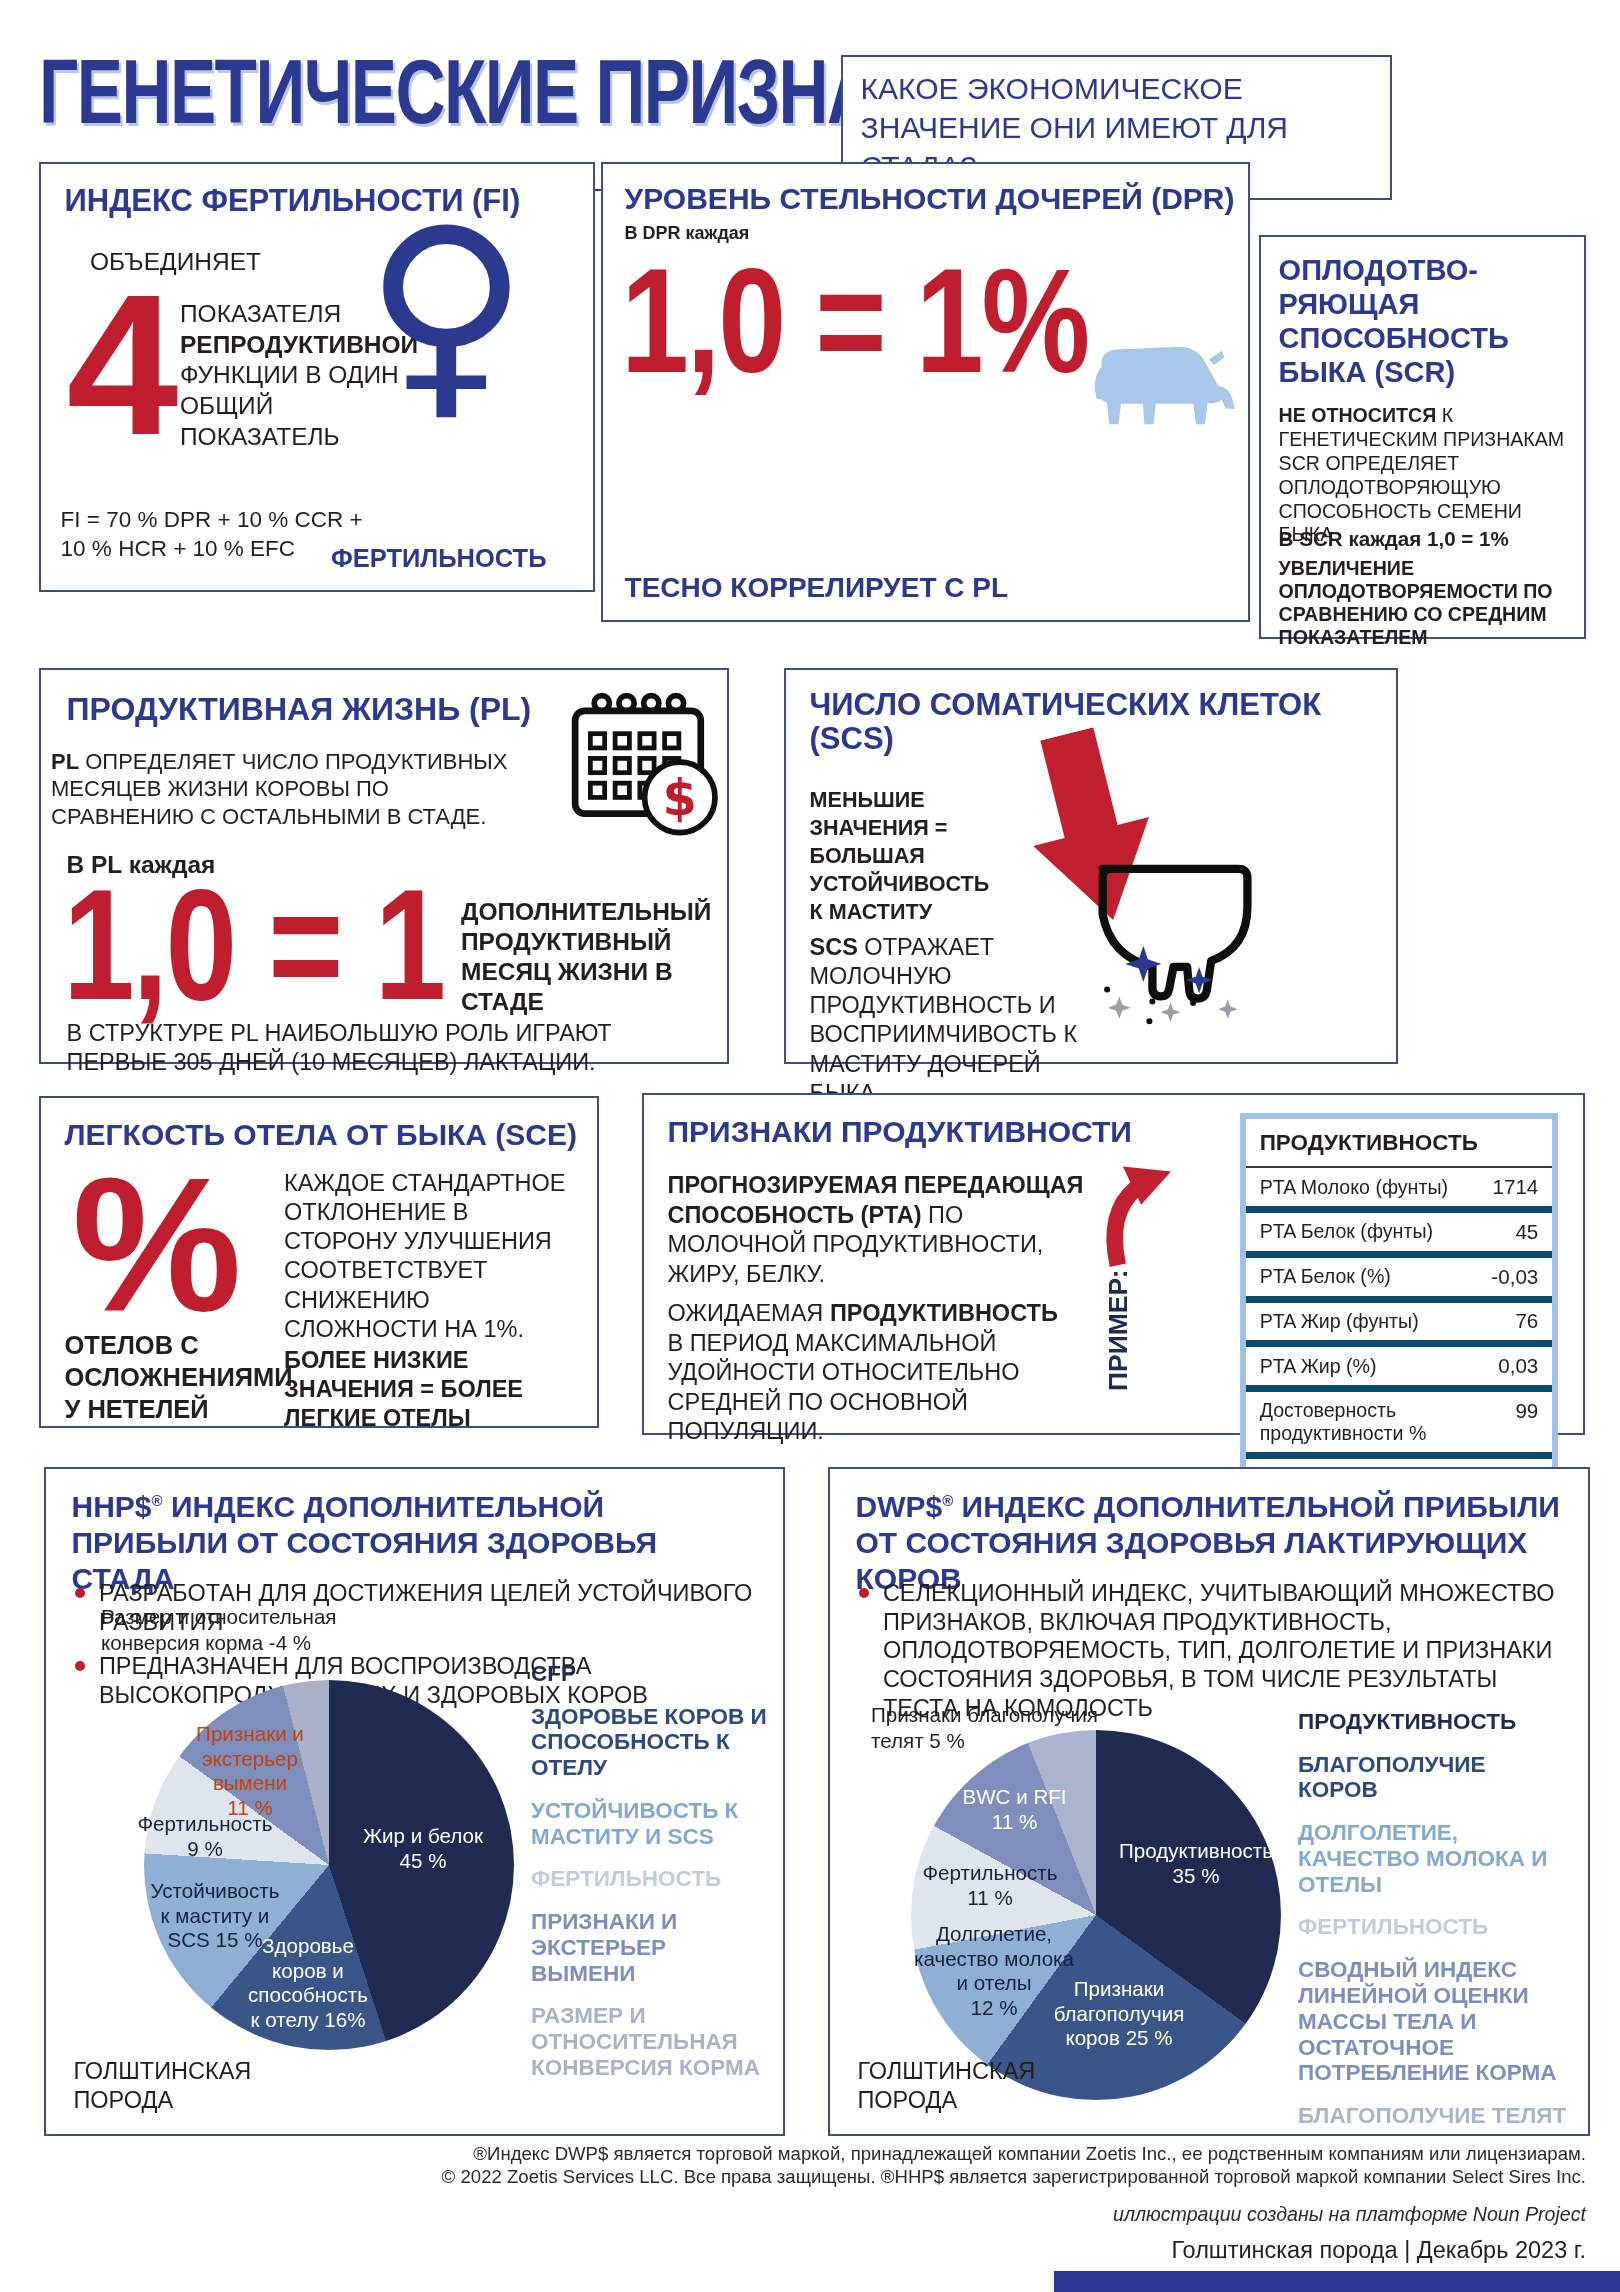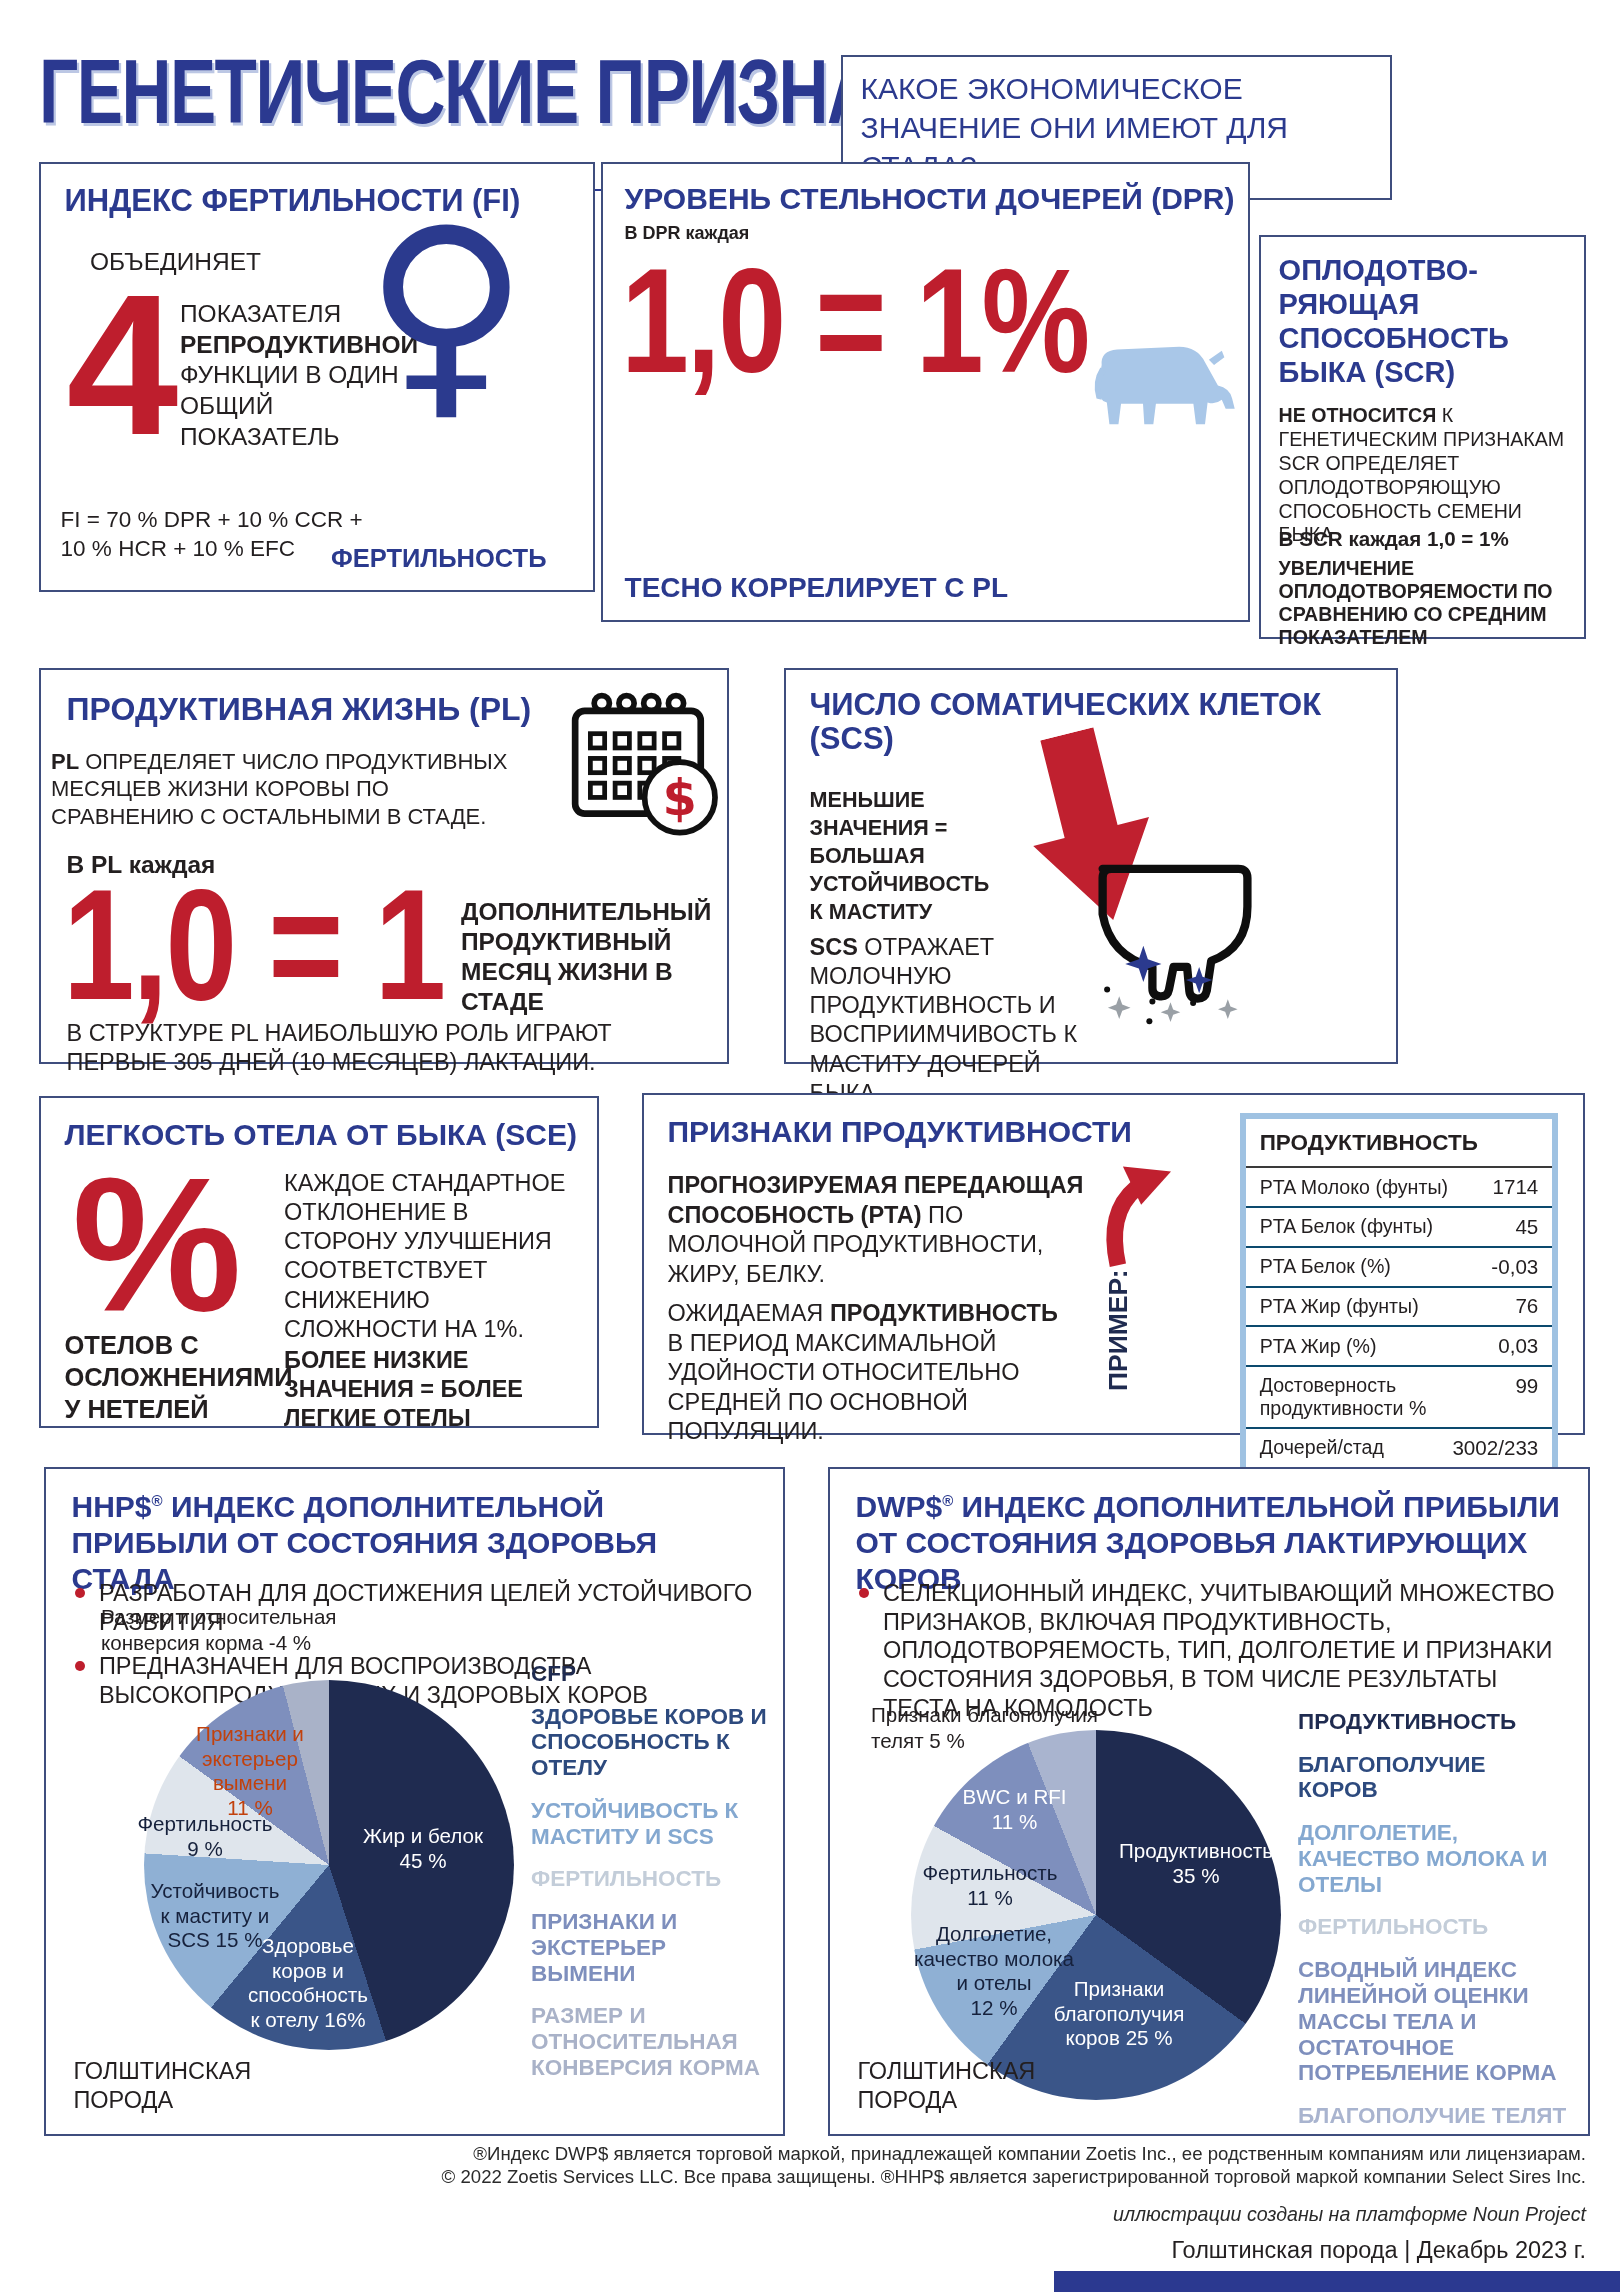--- a/index.html
+++ b/index.html
@@ -14,21 +14,21 @@
   .pre{white-space:pre-line;}
   .body-t{font-size:22.5px;line-height:1.24;color:#231f20;}
   .big-red{font-weight:bold;color:#be1e2d;line-height:.85;transform:scaleX(.82);transform-origin:left top;letter-spacing:-2.9px;white-space:nowrap;}
   .pie{position:absolute;border-radius:50%;}
   .pie-label{position:absolute;font-size:20.6px;line-height:1.2;text-align:center;white-space:pre-line;}
   .lg{font-weight:bold;font-size:22.5px;line-height:1.15;margin-bottom:16.7px;}
   .bullet-row{display:flex;align-items:flex-start;margin-bottom:15.7px;}
   .dot{width:9.8px;height:9.8px;border-radius:50%;background:#be1e2d;flex:0 0 auto;margin:8.8px 13.7px 0 3.9px;}
   .tbl{position:absolute;border:6.9px solid #9fc2e2;background:#fff;}
   .tbl-title{font-weight:bold;font-size:22.5px;padding:11.8px 13.7px 9.8px 13.7px;border-bottom:2px solid #3a3a3a;}
-  .trow{display:flex;justify-content:space-between;align-items:center;border-bottom:2px solid #0c4a6e;padding:6.9px 13.7px;font-size:19.6px;}
+  .trow{display:flex;justify-content:space-between;align-items:center;border-bottom:7px solid #0c4a6e;padding:6.9px 13.7px;font-size:19.6px;}
   .trow:last-child{border-bottom:none;}
   .tval{font-size:20.6px;}
   .footer-t{font-size:18.6px;color:#2a2a2a;text-align:right;}
   sup{font-size:.5em;}
 </style>
 </head>
 <body>
 
 <div id="page">
 

